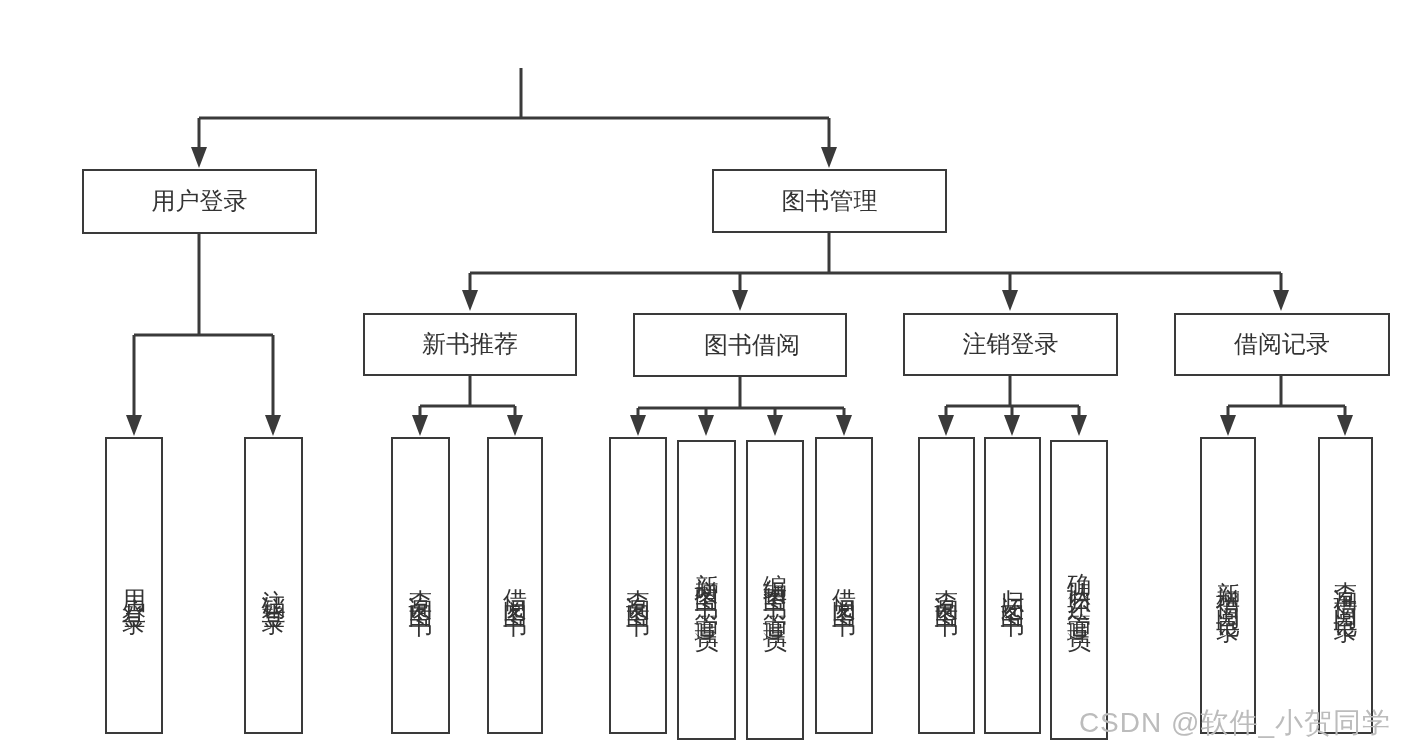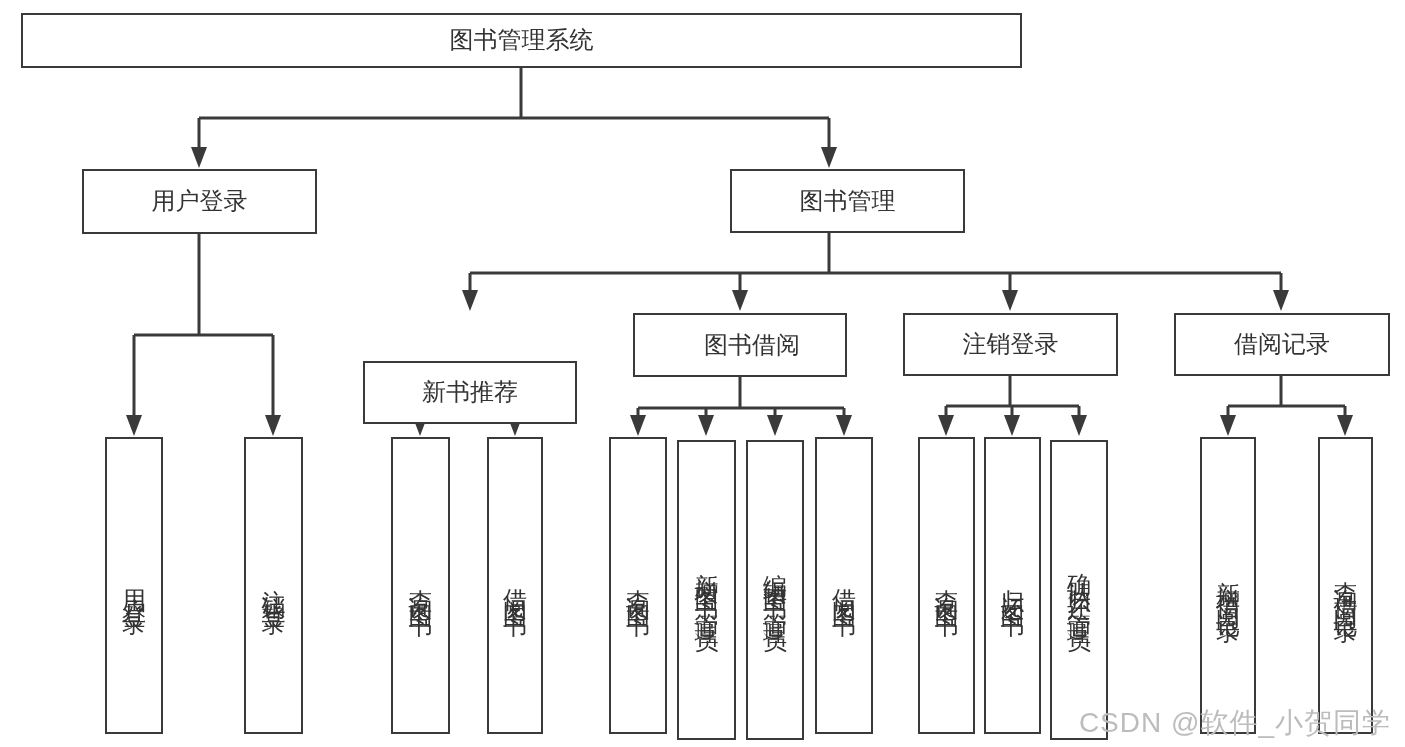--- a/index.html
+++ b/index.html
@@ -68,26 +68,25 @@
              M1281 376 V406 M1228 406 H1345 M1228 406 V417 M1345 406 V417"></path>
     <path fill="var(--line)" stroke="none" d="M199 168 l-8 -21 h16 z  M829 168 l-8 -21 h16 z
              M470 311 l-8 -21 h16 z  M740 311 l-8 -21 h16 z  M1010 311 l-8 -21 h16 z  M1281 311 l-8 -21 h16 z
              M134 436 l-8 -21 h16 z  M273 436 l-8 -21 h16 z
              M420 436 l-8 -21 h16 z  M515 436 l-8 -21 h16 z
              M638 436 l-8 -21 h16 z  M706 436 l-8 -21 h16 z  M775 436 l-8 -21 h16 z  M844 436 l-8 -21 h16 z
              M946 436 l-8 -21 h16 z  M1012 436 l-8 -21 h16 z  M1079 436 l-8 -21 h16 z
              M1228 436 l-8 -21 h16 z M1345 436 l-8 -21 h16 z"></path>
   </svg>
 
-  <div class="node" style="left:21px; top:13px; width:1001px; height:55px;">图书管理系统</div>
 
   <div class="node" style="left:82px; top:169px; width:235px; height:65px;">用户登录</div>
-  <div class="node" style="left:712px; top:169px; width:235px; height:64px;margin-left:18px;">图书管理</div>
+  <div class="node" style="left:712px; top:169px; width:235px; height:64px;">图书管理</div>
 
-  <div class="node" style="left:363px; top:313px; width:214px; height:63px;margin-top:48px;">新书推荐</div>
+  <div class="node" style="left:363px; top:313px; width:214px; height:63px;">新书推荐</div>
   <div class="node" style="left:633px; top:313px; width:214px; height:64px;padding-left:24px;">图书借阅</div>
   <div class="node" style="left:903px; top:313px; width:215px; height:63px;">注销登录</div>
   <div class="node" style="left:1174px; top:313px; width:216px; height:63px;">借阅记录</div>
 
   <div class="node v-node" style="left:105px; top:437px; width:58px; height:297px;">
     <span>用户登录</span>
   </div>
   <div class="node v-node" style="left:244px; top:437px; width:59px; height:297px;">
     <span>注销登录</span>
   </div>

